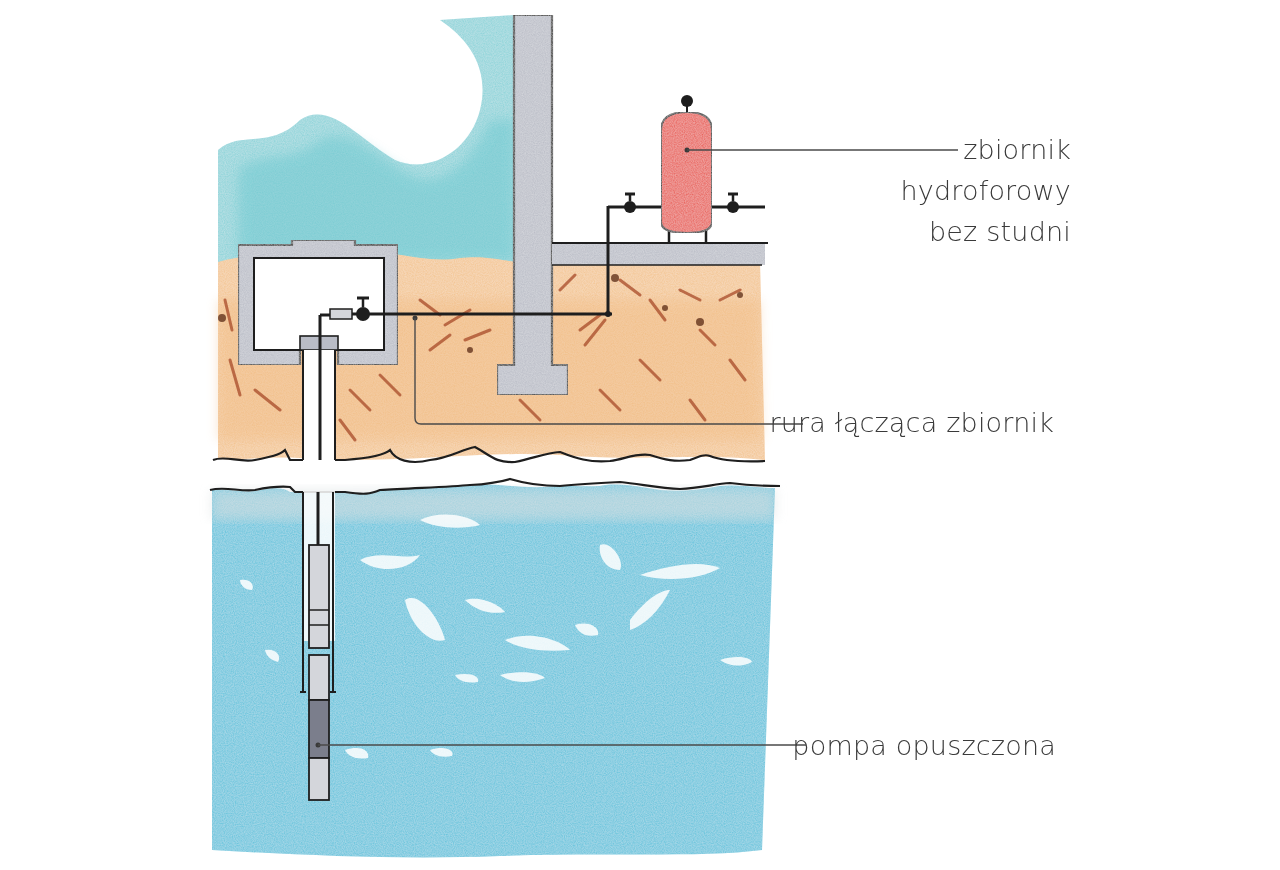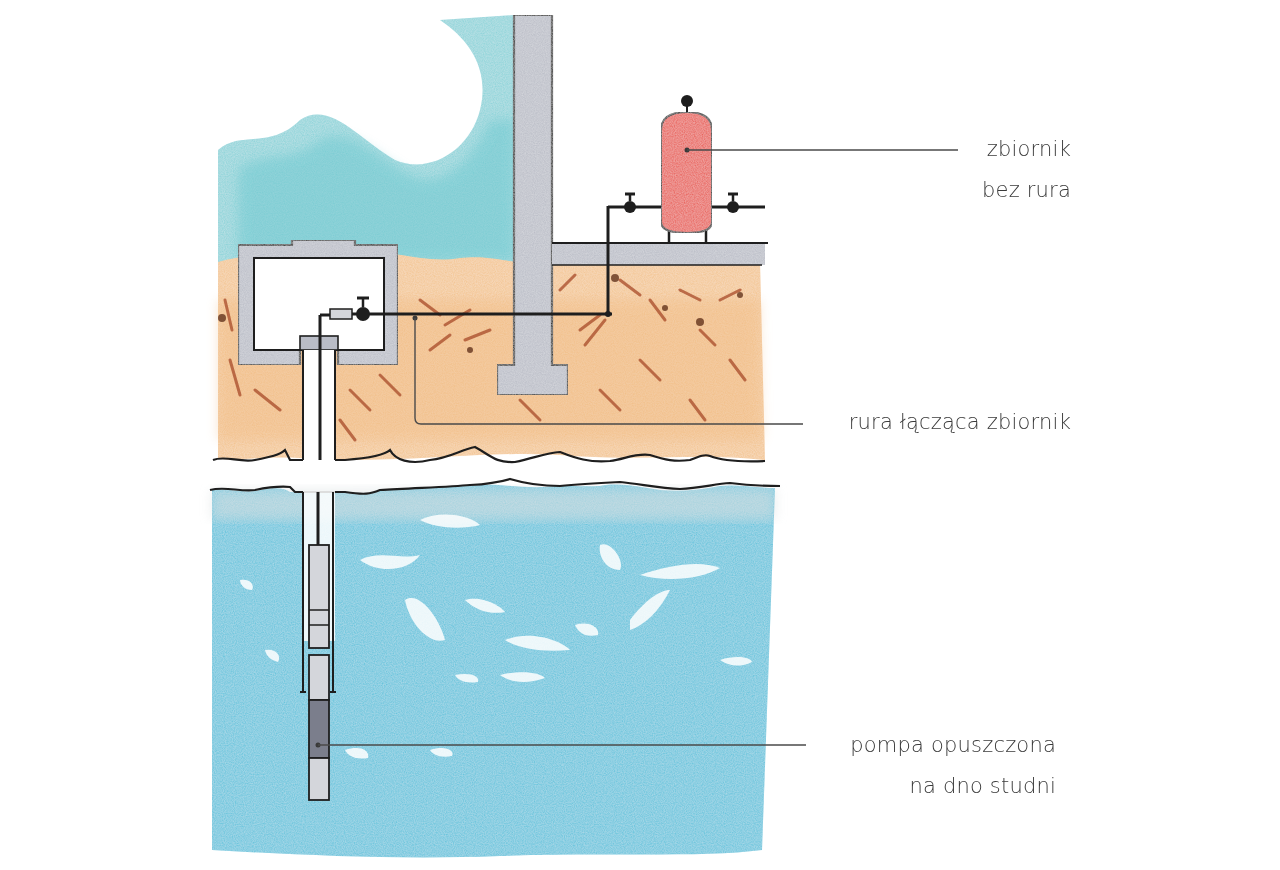--- a/index.html
+++ b/index.html
@@ -1,24 +1,24 @@
 <!DOCTYPE html>
 <html><head>
   <meta charset="utf-8">
   <style>
     html, body { margin: 0; padding: 0; background: #ffffff; }
     body { width: 1280px; height: 870px; position: relative; overflow: hidden;
            font-family: "DejaVu Sans", sans-serif; }
     #scene { position: absolute; left: 0; top: 0; width: 1280px; height: 870px; }
-    .label { position: absolute; color: #3a3a3a; font-size: 21px; line-height: 41px;
+    .label { position: absolute; color: #3a3a3a; font-size: 27px; line-height: 41px;
              text-align: right; font-weight: 300; letter-spacing: 0.2px;
              font-family: "DejaVu Sans", sans-serif; }
     .label span { display: block; white-space: nowrap; }
     #label-tank { right: 209px; top: 129px; }
-    #label-pipe { right: 209px; top: 402px; }
+    #label-pipe { right: 226px; top: 402px; }
     #label-pump { right: 224px; top: 725px; }
   </style>
 </head>
 <body>
 
 <svg id="scene" viewBox="0 0 1280 870" xmlns="http://www.w3.org/2000/svg">
   <defs>
     <filter id="grain" x="0" y="0" width="100%" height="100%">
       <feTurbulence type="fractalNoise" baseFrequency="0.9" numOctaves="2" seed="3" result="n"></feTurbulence>
       <feColorMatrix in="n" type="matrix" values="0 0 0 0 1  0 0 0 0 1  0 0 0 0 1  0 0 0 0.35 0" result="w"></feColorMatrix>
@@ -180,23 +180,23 @@
     <line x1="687" y1="150" x2="958" y2="150"></line>
     <circle cx="415" cy="318" r="2.5" fill="#3a3a3a" stroke="none"></circle>
     <path d="M415,318 L415,418 Q415,424 421,424 L803,424"></path>
     <circle cx="318" cy="745" r="2.5" fill="#3a3a3a" stroke="none"></circle>
     <line x1="318" y1="745" x2="806" y2="745"></line>
   </g>
 </svg>
 
 <div id="label-tank" class="label">
   <span>zbiornik</span>
-  <span>bez rura</span>
+  <span>hydroforowy</span>
+  <span>bez studni</span>
 </div>
 
 <div id="label-pipe" class="label">
   <span>rura łącząca zbiornik</span>
 </div>
 
 <div id="label-pump" class="label">
   <span>pompa opuszczona</span>
-  <span>na dno studni</span>
 </div>
 
 </body></html>

